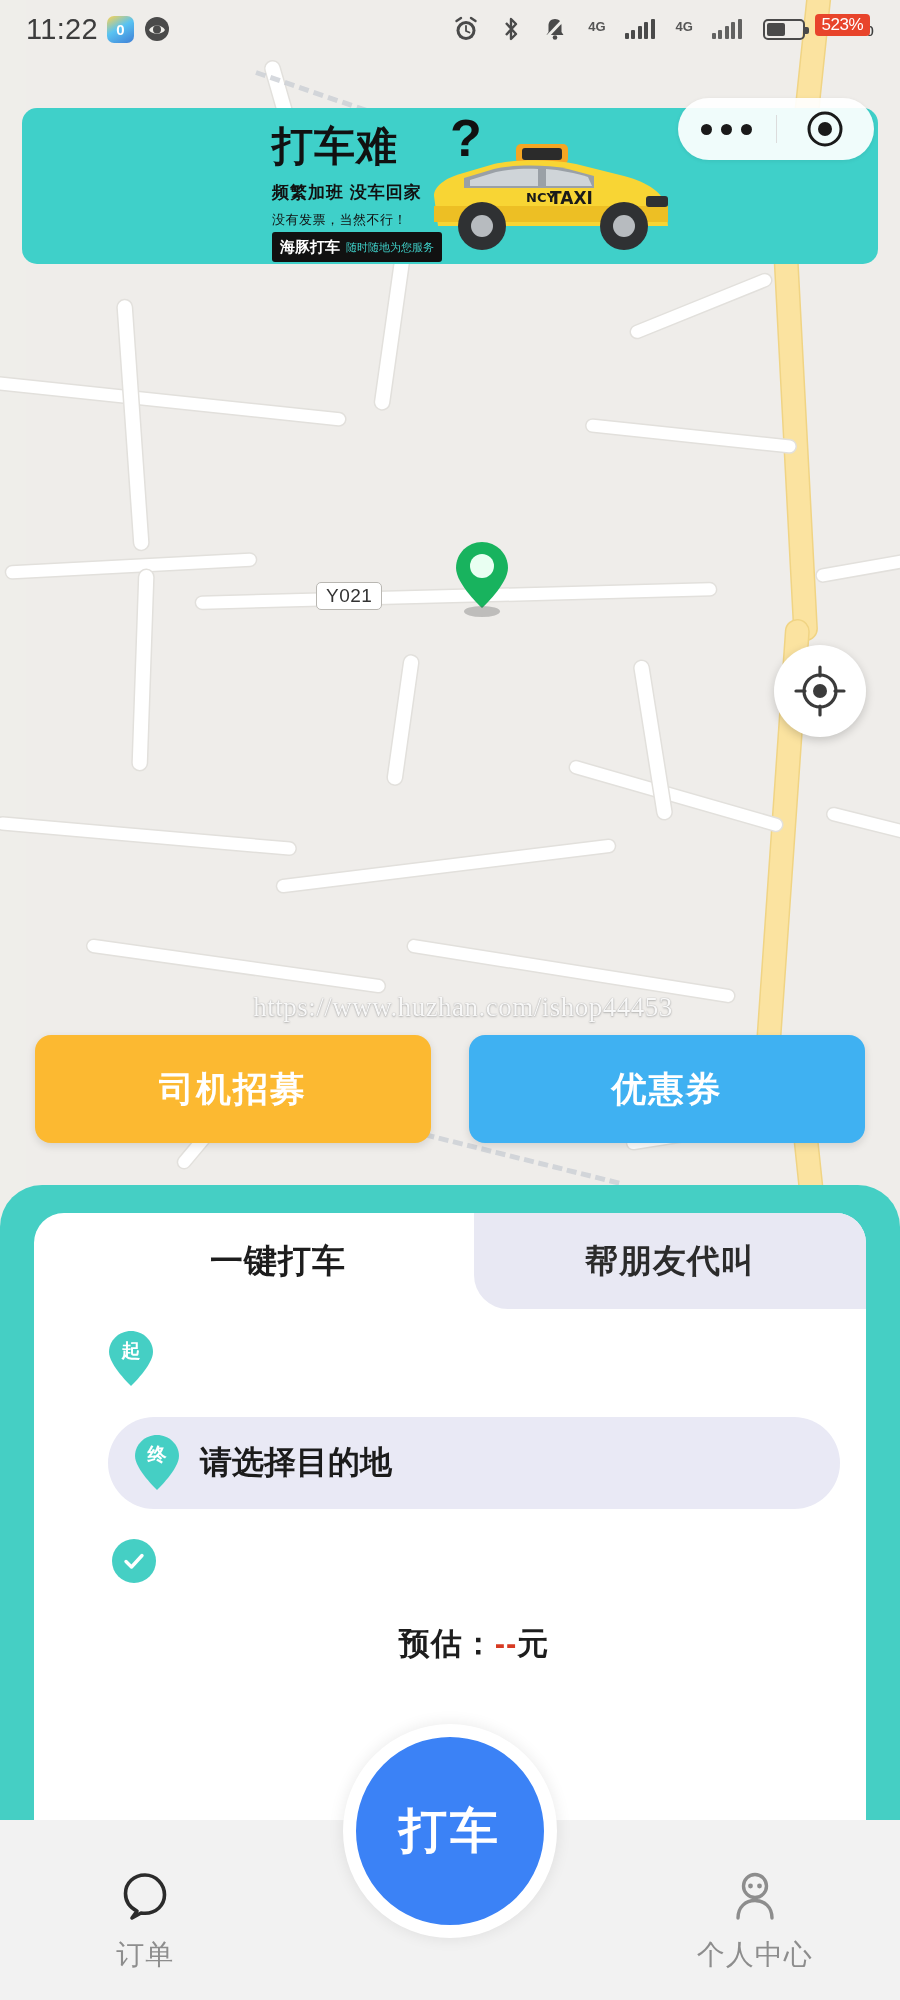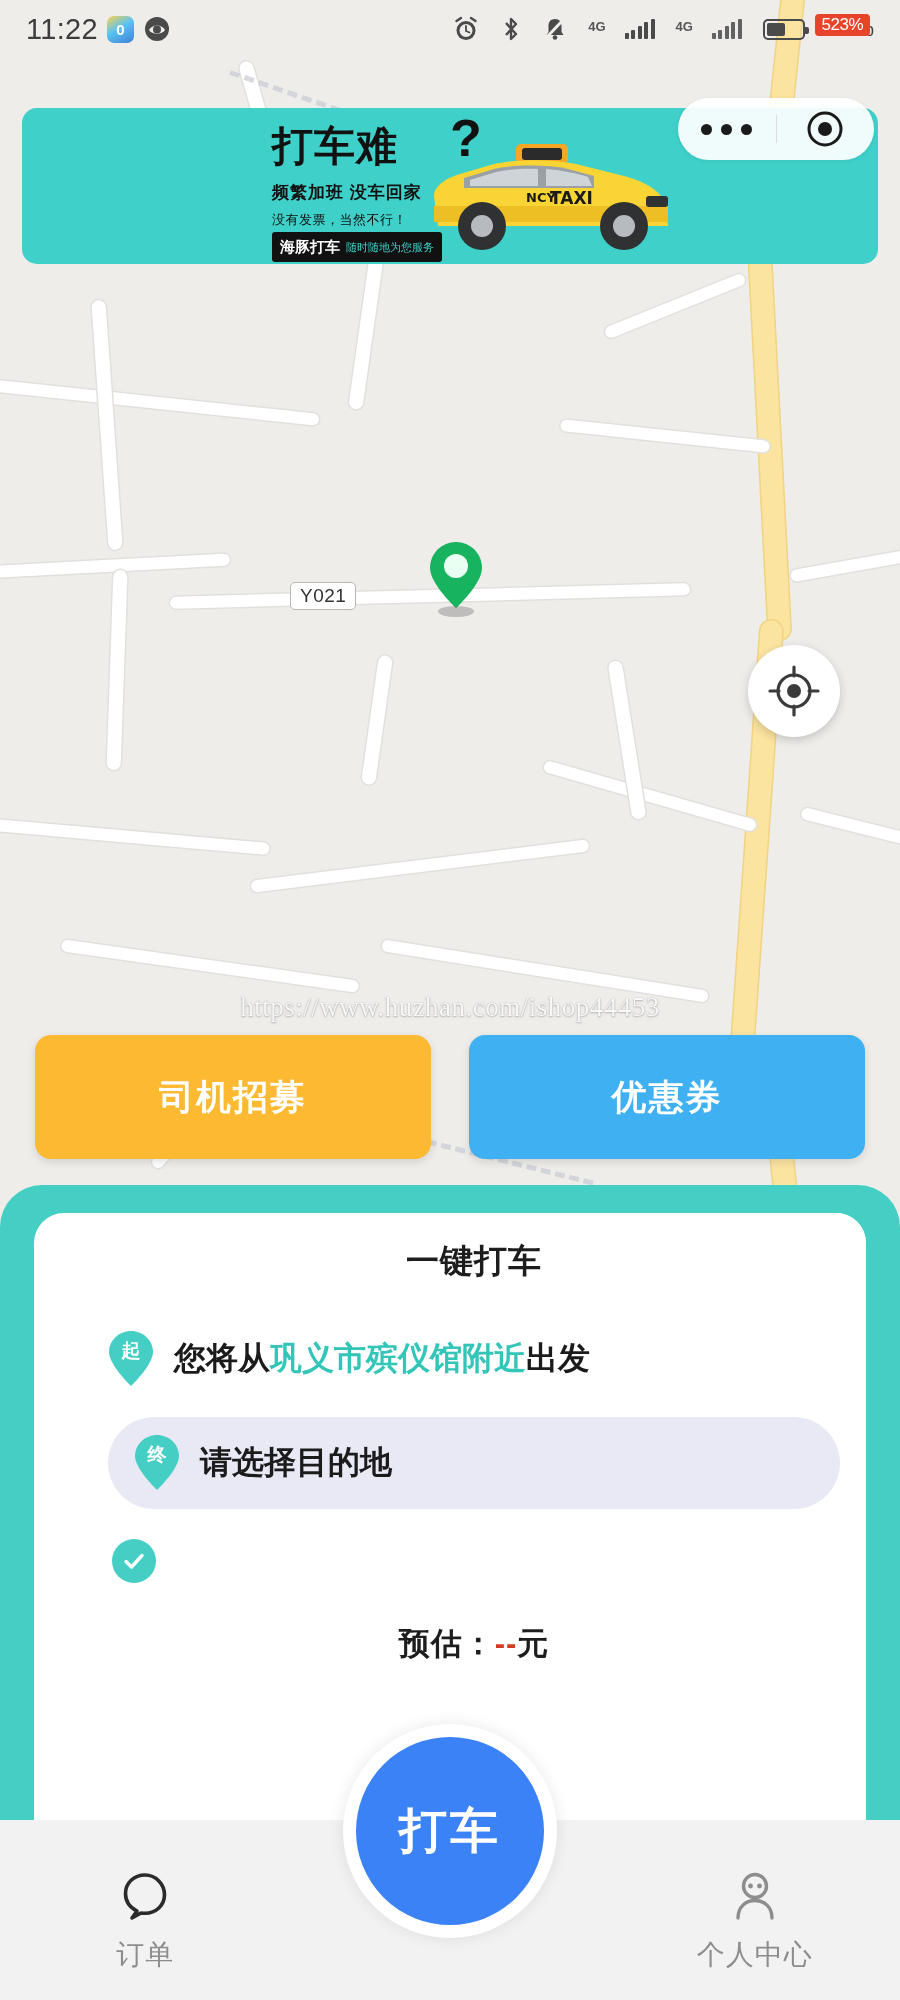--- a/index.html
+++ b/index.html
@@ -5,21 +5,21 @@
   * { margin:0; padding:0; box-sizing:border-box; }
   html,body { width:900px; height:2000px; }
   body {
     font-family:"Liberation Sans","DejaVu Sans",sans-serif;
     background:#efeeea;
     position:relative;
     overflow:hidden;
   }
 
   
-  #map-layer { position:absolute; inset:0; background:#efedea; }
+  #map-layer { position:absolute; inset:0; background:#efedea;margin-left:26px; }
   .road { position:absolute; background:#ffffff; border-radius:40px;
           box-shadow:0 0 0 1.5px #e2e0dc; }
   .road-major { background:#fbe3a0; box-shadow:0 0 0 1.5px #f0d484; }
   .dashline { position:absolute; border-top:5px dashed #c9cdd4; opacity:.75; }
 
   .road-label {
     position:absolute; background:#fff; border:1.5px solid #b9b7b2;
     border-radius:5px; padding:2px 9px; font-size:19px; color:#333;
     font-family:"Liberation Sans",sans-serif; letter-spacing:.5px;
   }
@@ -113,21 +113,21 @@
   #banner-chip .b1 { font-size:15px; font-weight:bold; color:#fff; }
   #banner-chip .b2 { font-size:11px; color:#3fd0c9; }
   #banner-car { position:absolute; right:180px; top:14px; width:300px; height:140px; }
 
   
   #quick-actions {
     position:absolute; left:0; top:1035px; width:900px;
     display:flex; justify-content:space-between; padding:0 35px; z-index:25;
   }
   .qa-btn {
-    width:396px; height:124px; border-radius:16px;
+    width:396px; height:108px; border-radius:16px;
     display:flex; align-items:center; justify-content:center;
     font-size:35px; font-weight:bold; color:#fff; letter-spacing:2px;
     box-shadow:0 3px 8px rgba(0,0,0,.12);
   }
   #qa-driver { background:#fcb931; }
   #qa-coupon { background:#3fb1f2; }
 
   
   #booking-wrap {
     position:absolute; left:0; top:1185px; width:900px; height:640px;
@@ -354,31 +354,29 @@
 <div id="quick-actions">
   <div class="qa-btn" id="qa-driver">司机招募</div>
   <div class="qa-btn" id="qa-coupon">优惠券</div>
 </div>
 
 <div id="booking-wrap">
   <div id="booking-card">
 
     <div id="tabs">
       <div class="tab active">一键打车</div>
+      <div class="tab inactive">帮朋友代叫</div>
     </div>
 
     <div class="addr-row" id="origin-row">
       <div class="pin">
         <svg width="46" height="58" viewBox="0 0 46 58">
           <path d="M23 1 C11 1 1 10.5 1 22 C1 35 23 56 23 56 C23 56 45 35 45 22 C45 10.5 35 1 23 1 Z" fill="#45cfc4"></path>
         </svg>
         <span>起</span>
-      </div>
-      <div>
-        <span>您将从</span><span class="place">巩义市殡仪馆附近</span><span>出发</span>
       </div>
     </div>
 
     <div id="dest-row">
       <div class="pin">
         <svg width="46" height="58" viewBox="0 0 46 58">
           <path d="M23 1 C11 1 1 10.5 1 22 C1 35 23 56 23 56 C23 56 45 35 45 22 C45 10.5 35 1 23 1 Z" fill="#45cfc4"></path>
         </svg>
         <span>终</span>
       </div>

